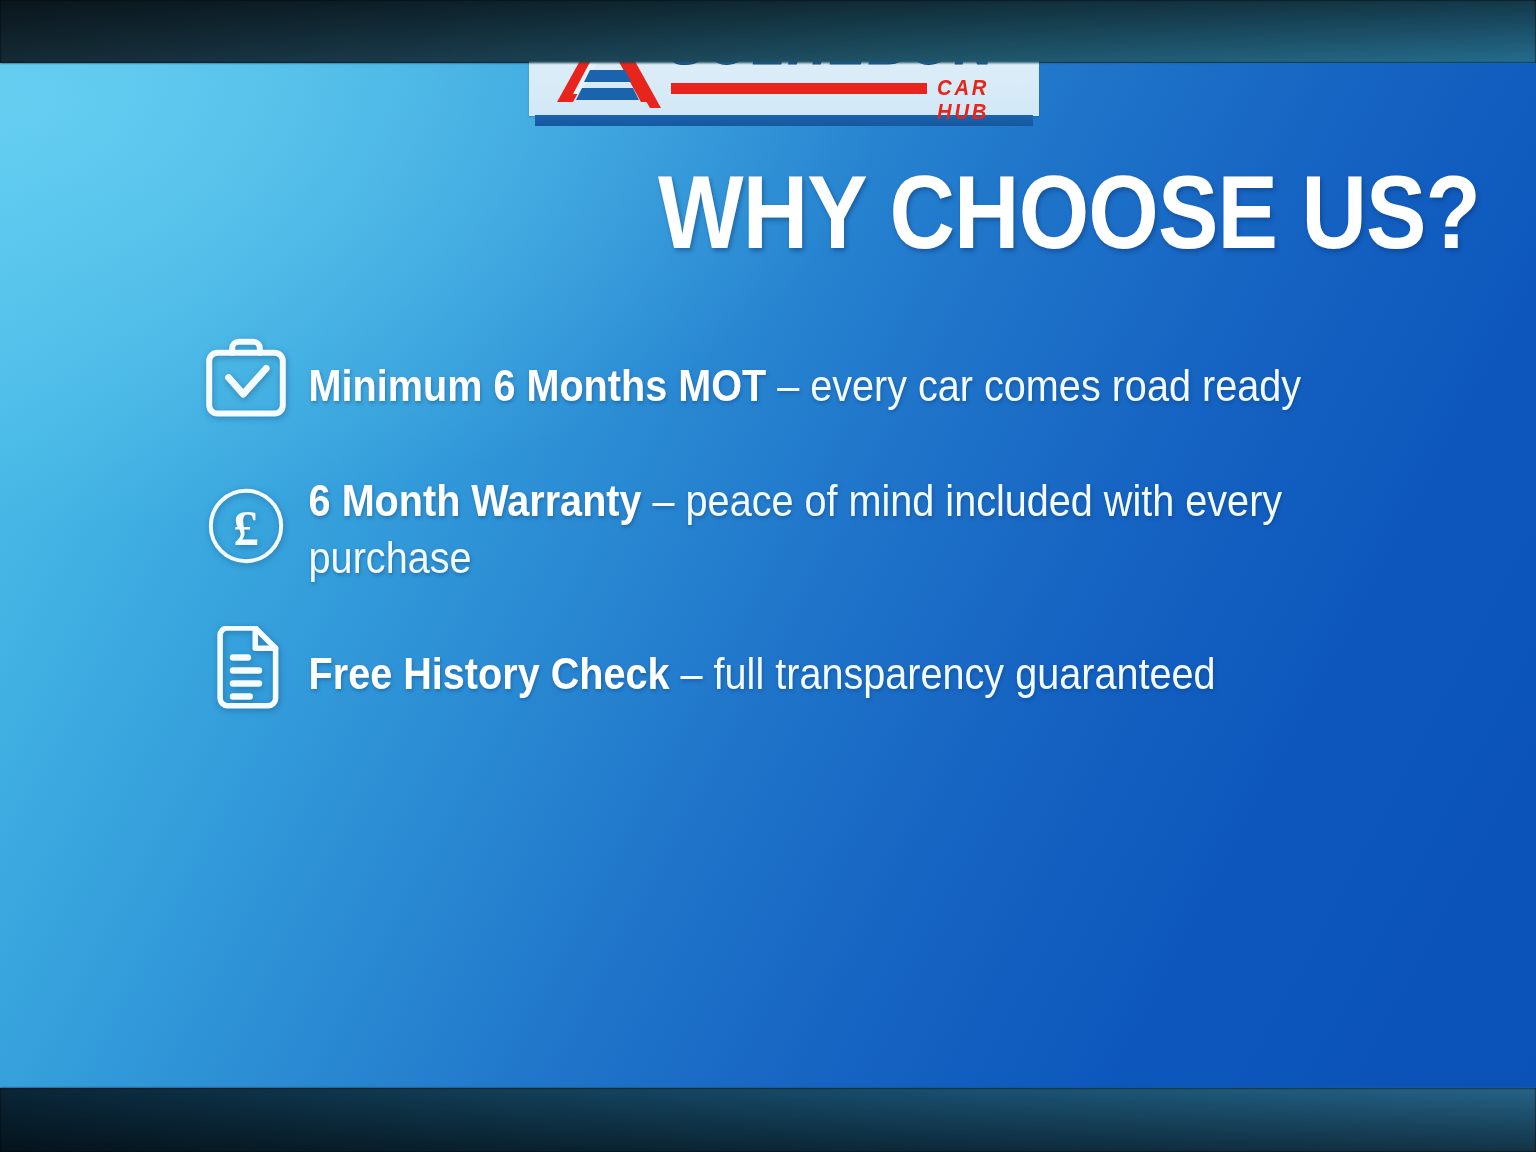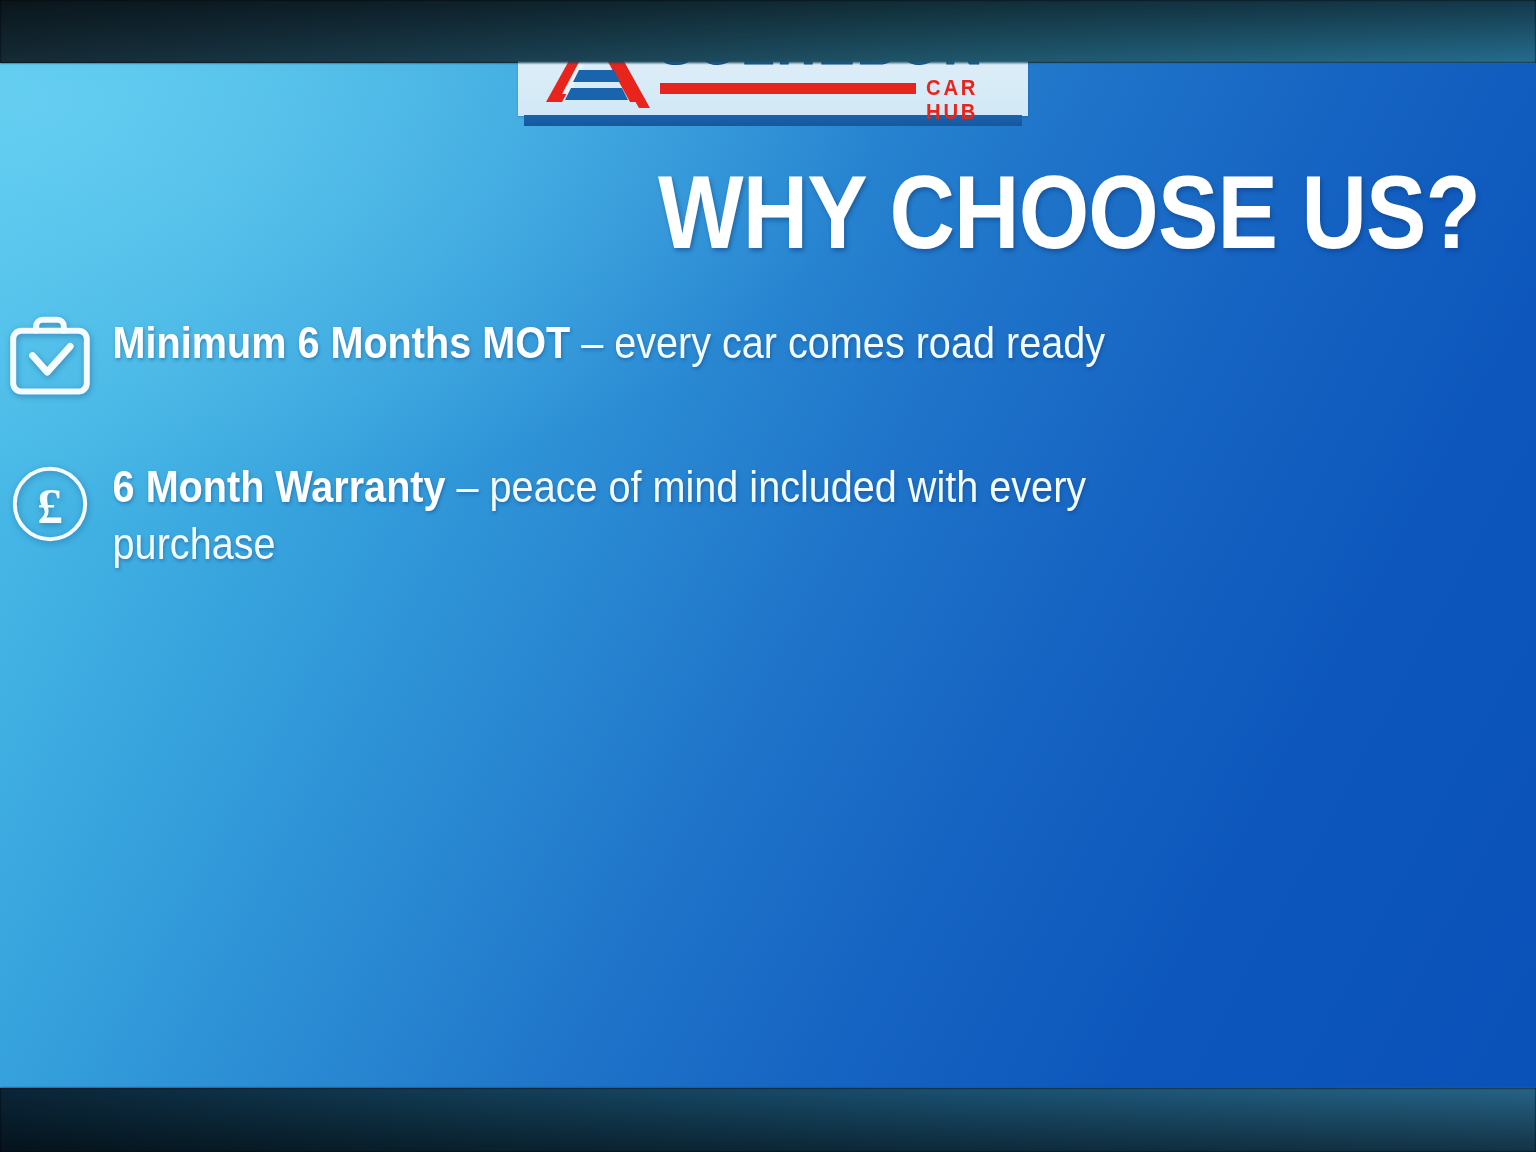--- a/index.html
+++ b/index.html
@@ -52,23 +52,24 @@
         #35a0dc 27%,
         #2a8ad3 40%,
         #1f74c9 53%,
         #1563c2 66%,
         #0d57bc 80%,
         #0a51b8 100%);
   }
 
   
   #logo-wrap {
-    position:absolute; left:518px; top:2px;
+    position:absolute; left:529px; top:2px;
     width:510px; height:126px;
     z-index:3;
+    font-style:italic;
   }
   #logo-box {
     position:absolute; left:0; top:0; width:510px; height:114px;
     background:linear-gradient(180deg,#e3f1fa 0%, #dcedf8 55%, #d2e8f6 100%);
     box-shadow:0 1px 2px rgba(0,0,0,.18);
   }
   #logo-underbar {
     position:absolute; left:6px; top:113px; width:498px; height:11px;
     background:linear-gradient(180deg,#1a63ad 0%, #15589e 100%);
   }
@@ -118,21 +119,22 @@
   }
 
   
   #features {
     position:absolute; left:0; top:312px; width:1536px;
     z-index:3;
   }
   .feature {
     position:relative;
     display:flex;
-    align-items:flex-start;
+    align-items:center;
+    padding-left:196px;
     height:144px;
   }
   .f-icon {
     width:100px; min-width:100px; height:100px;
     display:flex; align-items:flex-start; justify-content:center;
     padding-top:4px;
   }
   .f-icon svg { display:block; filter:drop-shadow(1px 2px 3px rgba(8,45,100,.35)); }
   .f-text {
     padding-left:14px;
@@ -209,20 +211,35 @@
         <svg viewBox="0 0 100 100" width="88" height="88">
           <circle cx="50" cy="50" r="40" fill="none" stroke="#f4fcff" stroke-width="4.5"></circle>
           <text x="50" y="72" text-anchor="middle" font-family="'Liberation Serif', serif" font-size="58" font-weight="bold" fill="#f4fcff">£</text>
         </svg>
       </div>
       <div class="f-text">
         <span class="b">6 Month Warranty</span><span class="n"> – peace of mind included with every purchase</span>
       </div>
     </div>
 
+    <div class="feature r3">
+      <div class="f-icon">
+        <svg viewBox="0 0 80 96" width="74" height="89" fill="none" stroke="#f4fcff" stroke-width="6" stroke-linecap="round" stroke-linejoin="round">
+          <path d="M12 10 a8 8 0 0 1 8-8 h30 l22 22 v54 a8 8 0 0 1 -8 8 h-44 a8 8 0 0 1 -8 -8 Z"></path>
+          <path d="M50 2 v22 h22"></path>
+          <path d="M26 34 h16" stroke-width="7"></path>
+          <path d="M26 48 h28" stroke-width="7"></path>
+          <path d="M26 62 h28" stroke-width="7"></path>
+          <path d="M26 76 h18" stroke-width="7"></path>
+        </svg>
+      </div>
+      <div class="f-text">
+        <span class="b">Free History Check</span><span class="n"> – full transparency guaranteed</span>
+      </div>
+    </div>
 
 
 
   </div>
 
   <div class="band band-top"></div>
   <div class="band band-bottom"></div>
 
 </div>
 

